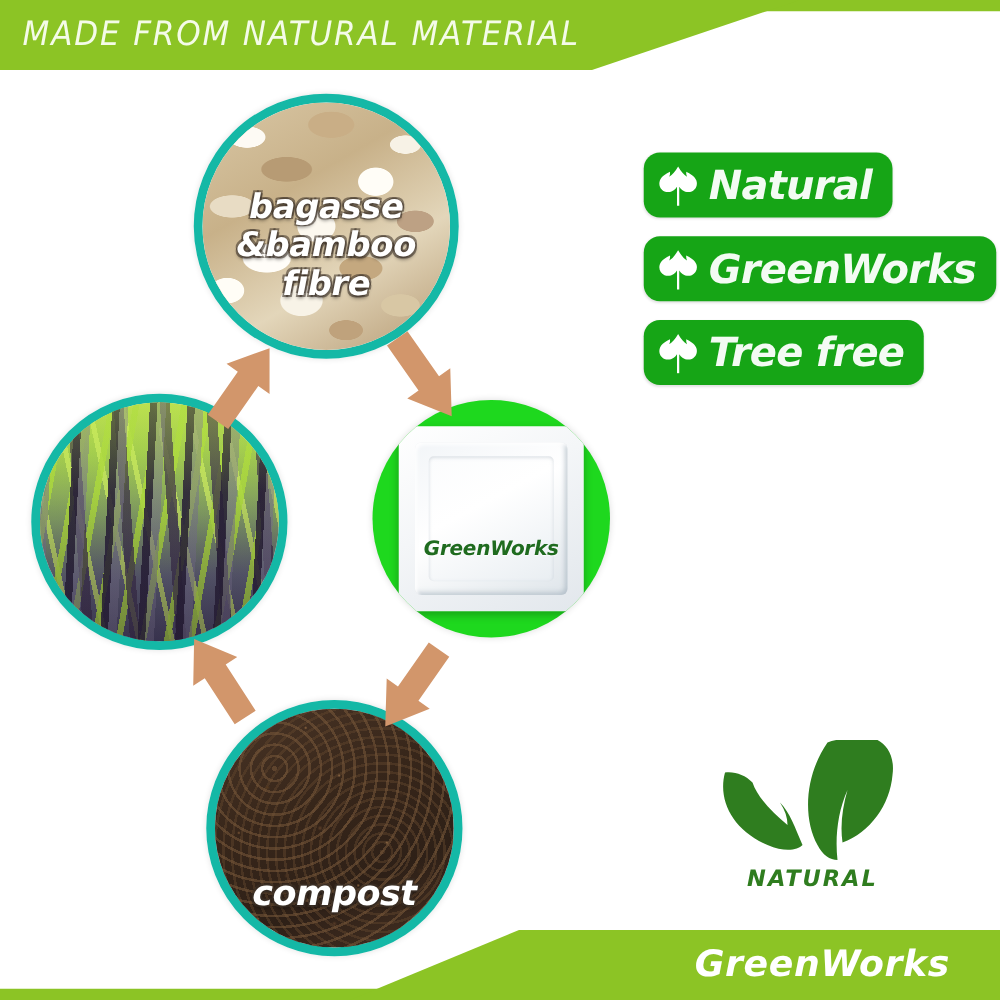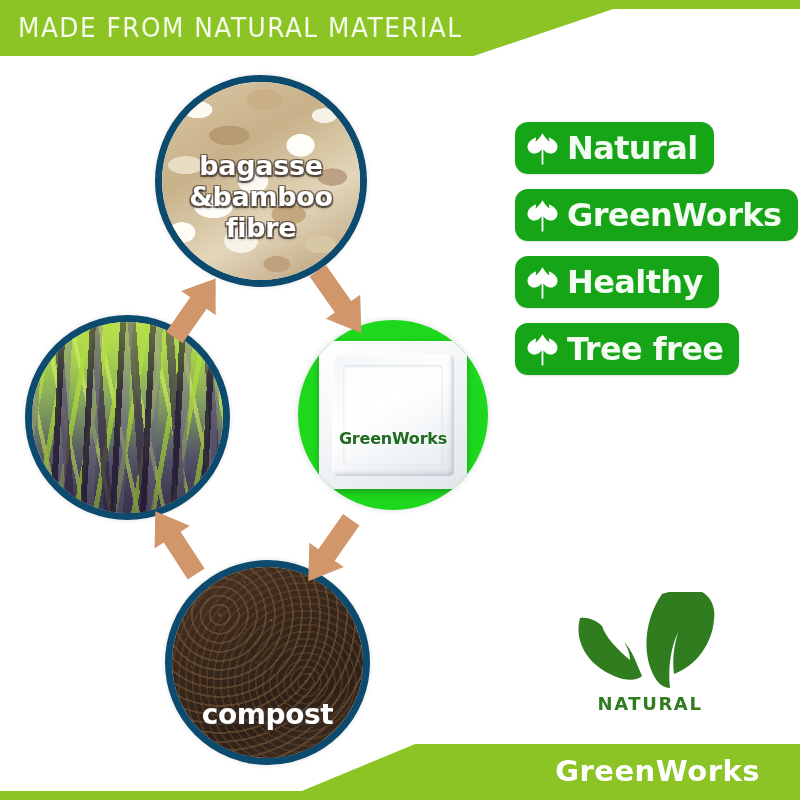--- a/index.html
+++ b/index.html
@@ -11,20 +11,21 @@
   body {
     font-family: "Liberation Sans", sans-serif;
   }
 
   #poster {
     position: relative;
     width: 800px;
     height: 800px;
     background: #ffffff;
     overflow: hidden;
+    font-style: italic;
   }
 
   
   .top-strip {
     position: absolute;
     left: 0; top: 0;
     width: 800px; height: 9px;
     background: #8cc425;
   }
   .top-banner {
@@ -72,21 +73,21 @@
     font-weight: bold;
     letter-spacing: 0.5px;
     color: #ffffff;
     white-space: nowrap;
   }
 
   
   .circle {
     position: absolute;
     border-radius: 50%;
-    border: 7px solid #0c4a6e;
+    border: 7px solid #14b8a6;
     box-sizing: border-box;
     overflow: hidden;
     box-shadow: 0 0 5px rgba(0,0,0,0.12);
   }
   .circle-cap {
     position: absolute;
     left: 0; right: 0;
     text-align: center;
     color: #ffffff;
     font-family: "DejaVu Sans", sans-serif;
@@ -377,32 +378,20 @@
           <path fill="#ffffff" d="M15.5 2.2 C13.2 6.1 10.9 9.0 8.4 10.4 C9.0 9.0 9.2 7.6 9.0 6.3
             C6.0 8.0 2.3 9.6 0.9 13.4 C-0.4 17.0 1.3 20.8 4.6 22.1 C7.0 23.1 9.9 22.6 12.0 21.1
             C13.0 20.4 13.9 19.4 14.6 18.3 L14.6 33.5 L16.4 33.5 L16.4 18.3 C17.1 19.4 18.0 20.4 19.0 21.1
             C21.1 22.6 24.0 23.1 26.4 22.1 C29.7 20.8 31.4 17.0 30.1 13.4 C28.7 9.6 25.0 8.0 22.0 6.3
             C21.8 7.6 22.0 9.0 22.6 10.4 C20.1 9.0 17.8 6.1 15.5 2.2 Z"></path>
         </svg>
       </span>
       <span class="badge-label">GreenWorks</span>
     </div>
 
-    <div class="badge">
-      <span class="badge-leaf">
-        <svg width="31" height="34" viewBox="0 0 31 34">
-          <path fill="#ffffff" d="M15.5 2.2 C13.2 6.1 10.9 9.0 8.4 10.4 C9.0 9.0 9.2 7.6 9.0 6.3
-            C6.0 8.0 2.3 9.6 0.9 13.4 C-0.4 17.0 1.3 20.8 4.6 22.1 C7.0 23.1 9.9 22.6 12.0 21.1
-            C13.0 20.4 13.9 19.4 14.6 18.3 L14.6 33.5 L16.4 33.5 L16.4 18.3 C17.1 19.4 18.0 20.4 19.0 21.1
-            C21.1 22.6 24.0 23.1 26.4 22.1 C29.7 20.8 31.4 17.0 30.1 13.4 C28.7 9.6 25.0 8.0 22.0 6.3
-            C21.8 7.6 22.0 9.0 22.6 10.4 C20.1 9.0 17.8 6.1 15.5 2.2 Z"></path>
-        </svg>
-      </span>
-      <span class="badge-label">Healthy</span>
-    </div>
 
     <div class="badge">
       <span class="badge-leaf">
         <svg width="31" height="34" viewBox="0 0 31 34">
           <path fill="#ffffff" d="M15.5 2.2 C13.2 6.1 10.9 9.0 8.4 10.4 C9.0 9.0 9.2 7.6 9.0 6.3
             C6.0 8.0 2.3 9.6 0.9 13.4 C-0.4 17.0 1.3 20.8 4.6 22.1 C7.0 23.1 9.9 22.6 12.0 21.1
             C13.0 20.4 13.9 19.4 14.6 18.3 L14.6 33.5 L16.4 33.5 L16.4 18.3 C17.1 19.4 18.0 20.4 19.0 21.1
             C21.1 22.6 24.0 23.1 26.4 22.1 C29.7 20.8 31.4 17.0 30.1 13.4 C28.7 9.6 25.0 8.0 22.0 6.3
             C21.8 7.6 22.0 9.0 22.6 10.4 C20.1 9.0 17.8 6.1 15.5 2.2 Z"></path>
         </svg>

